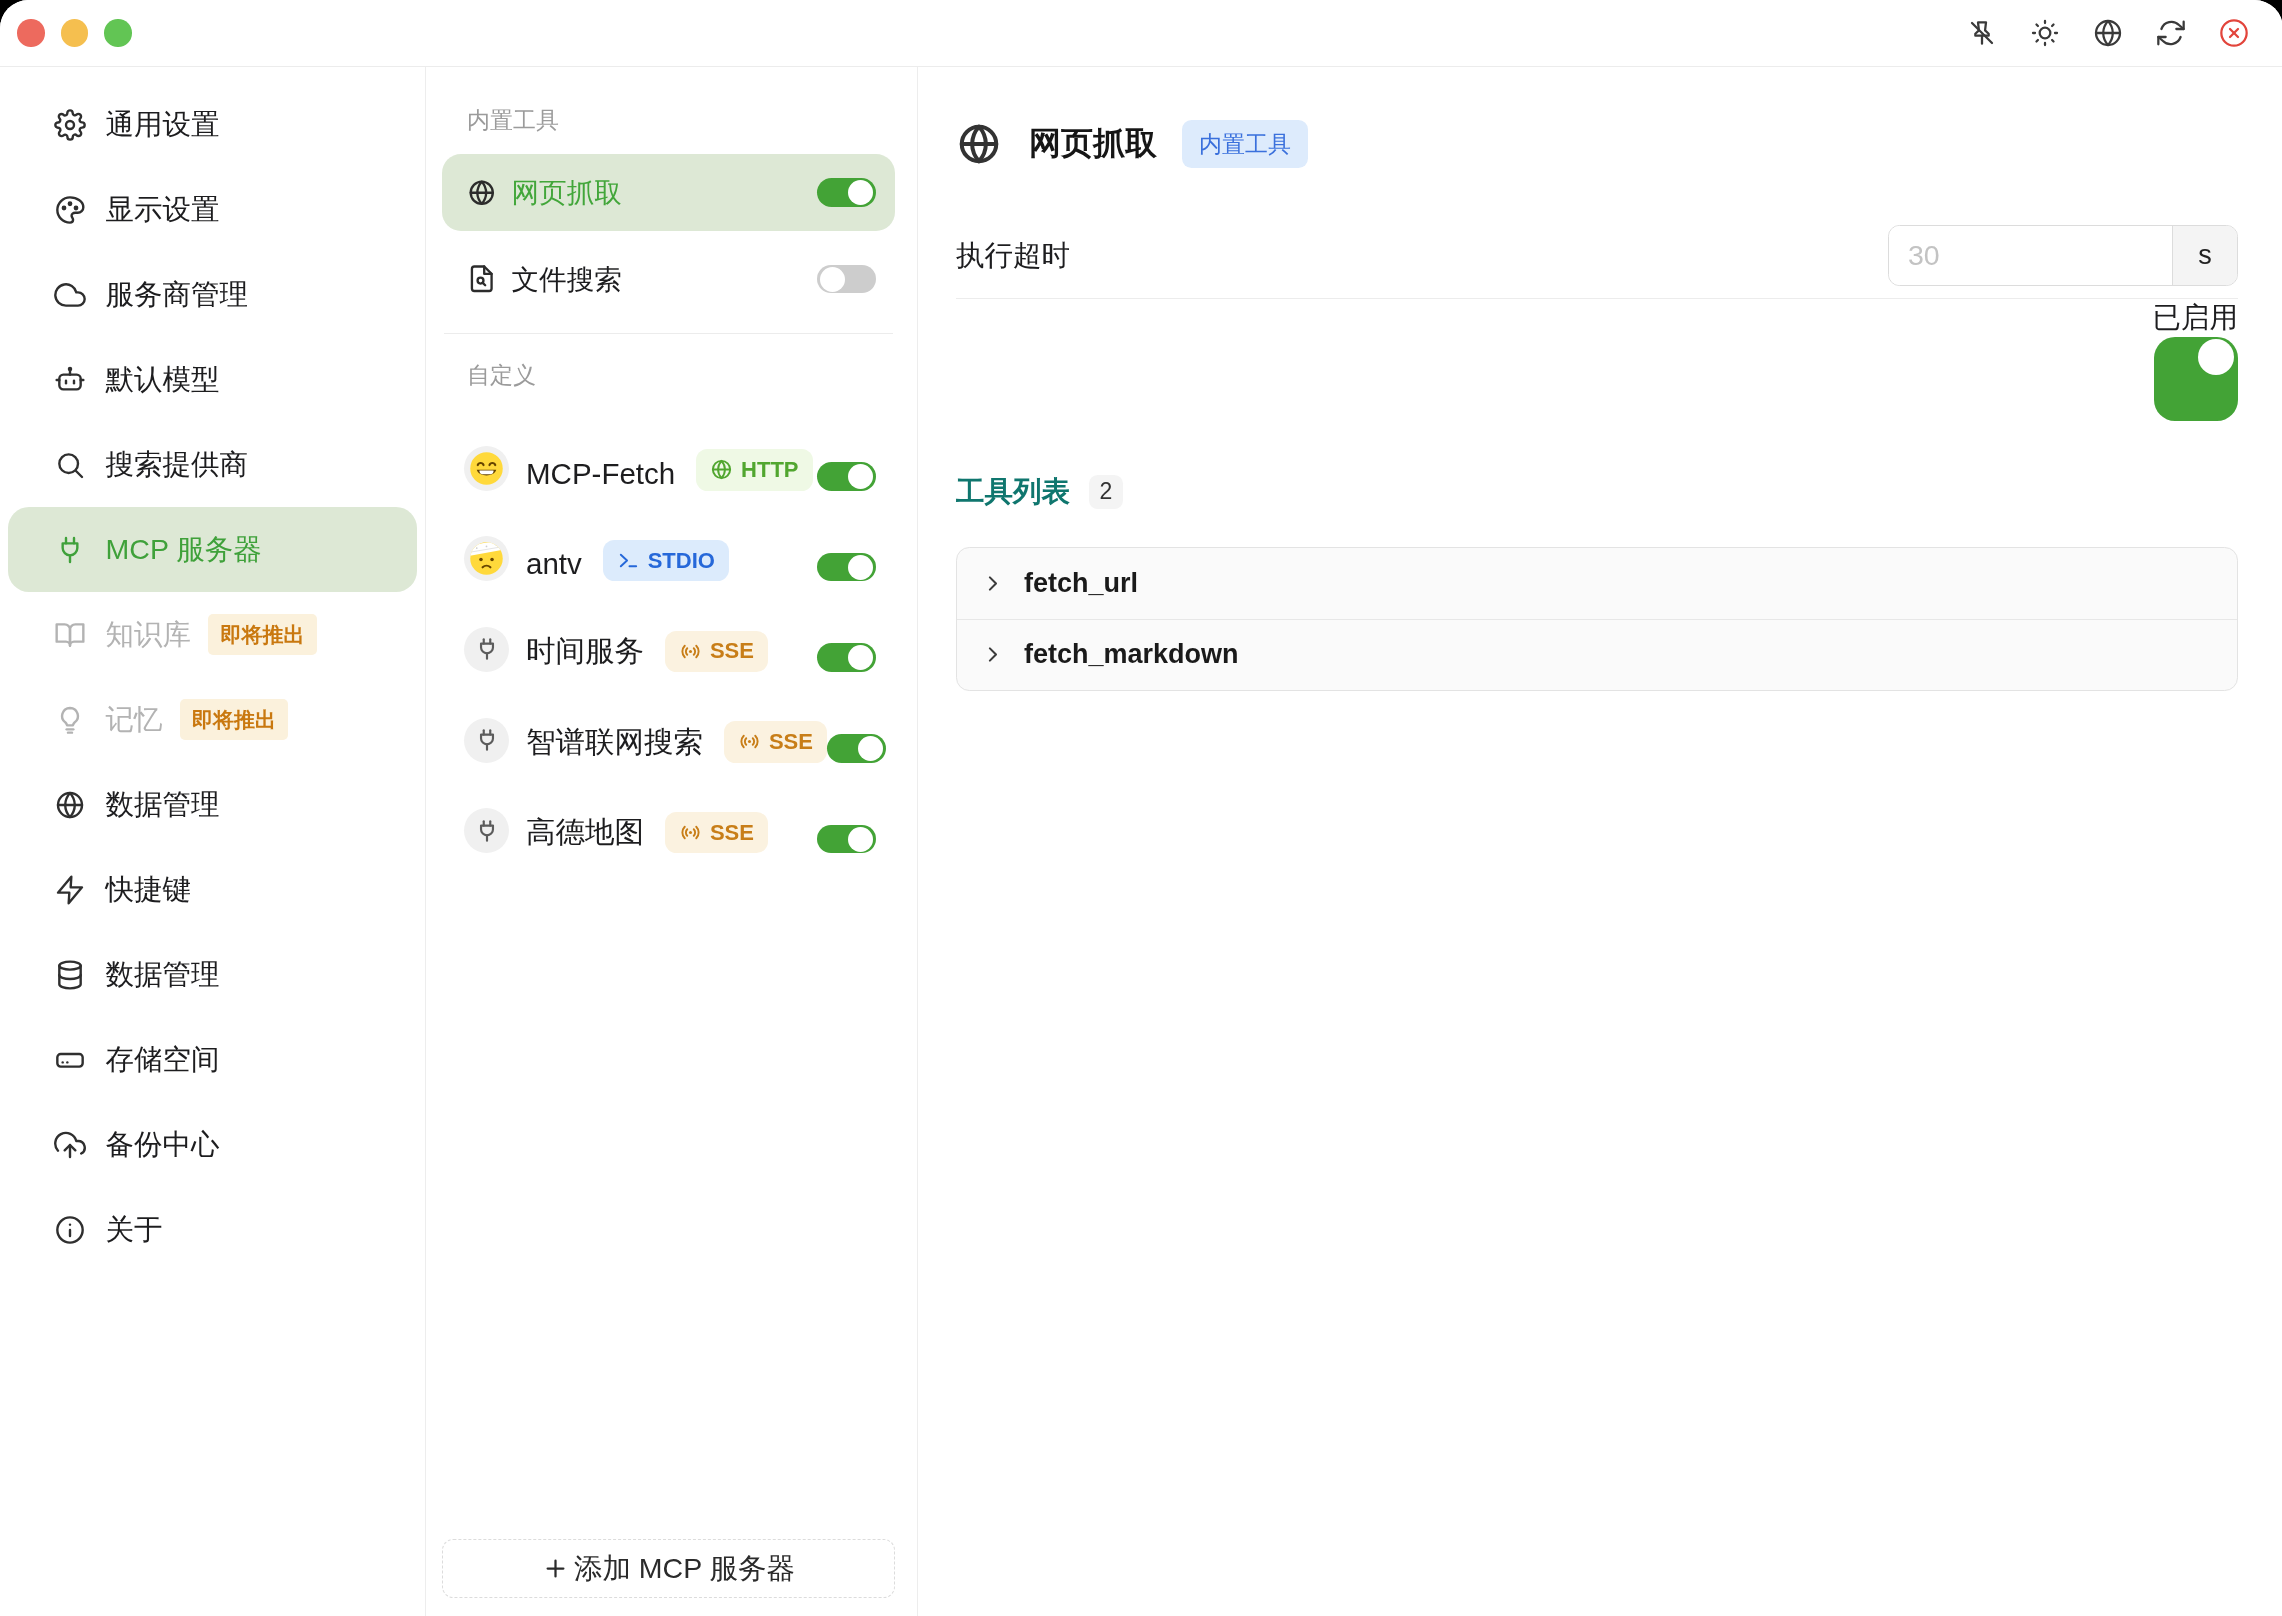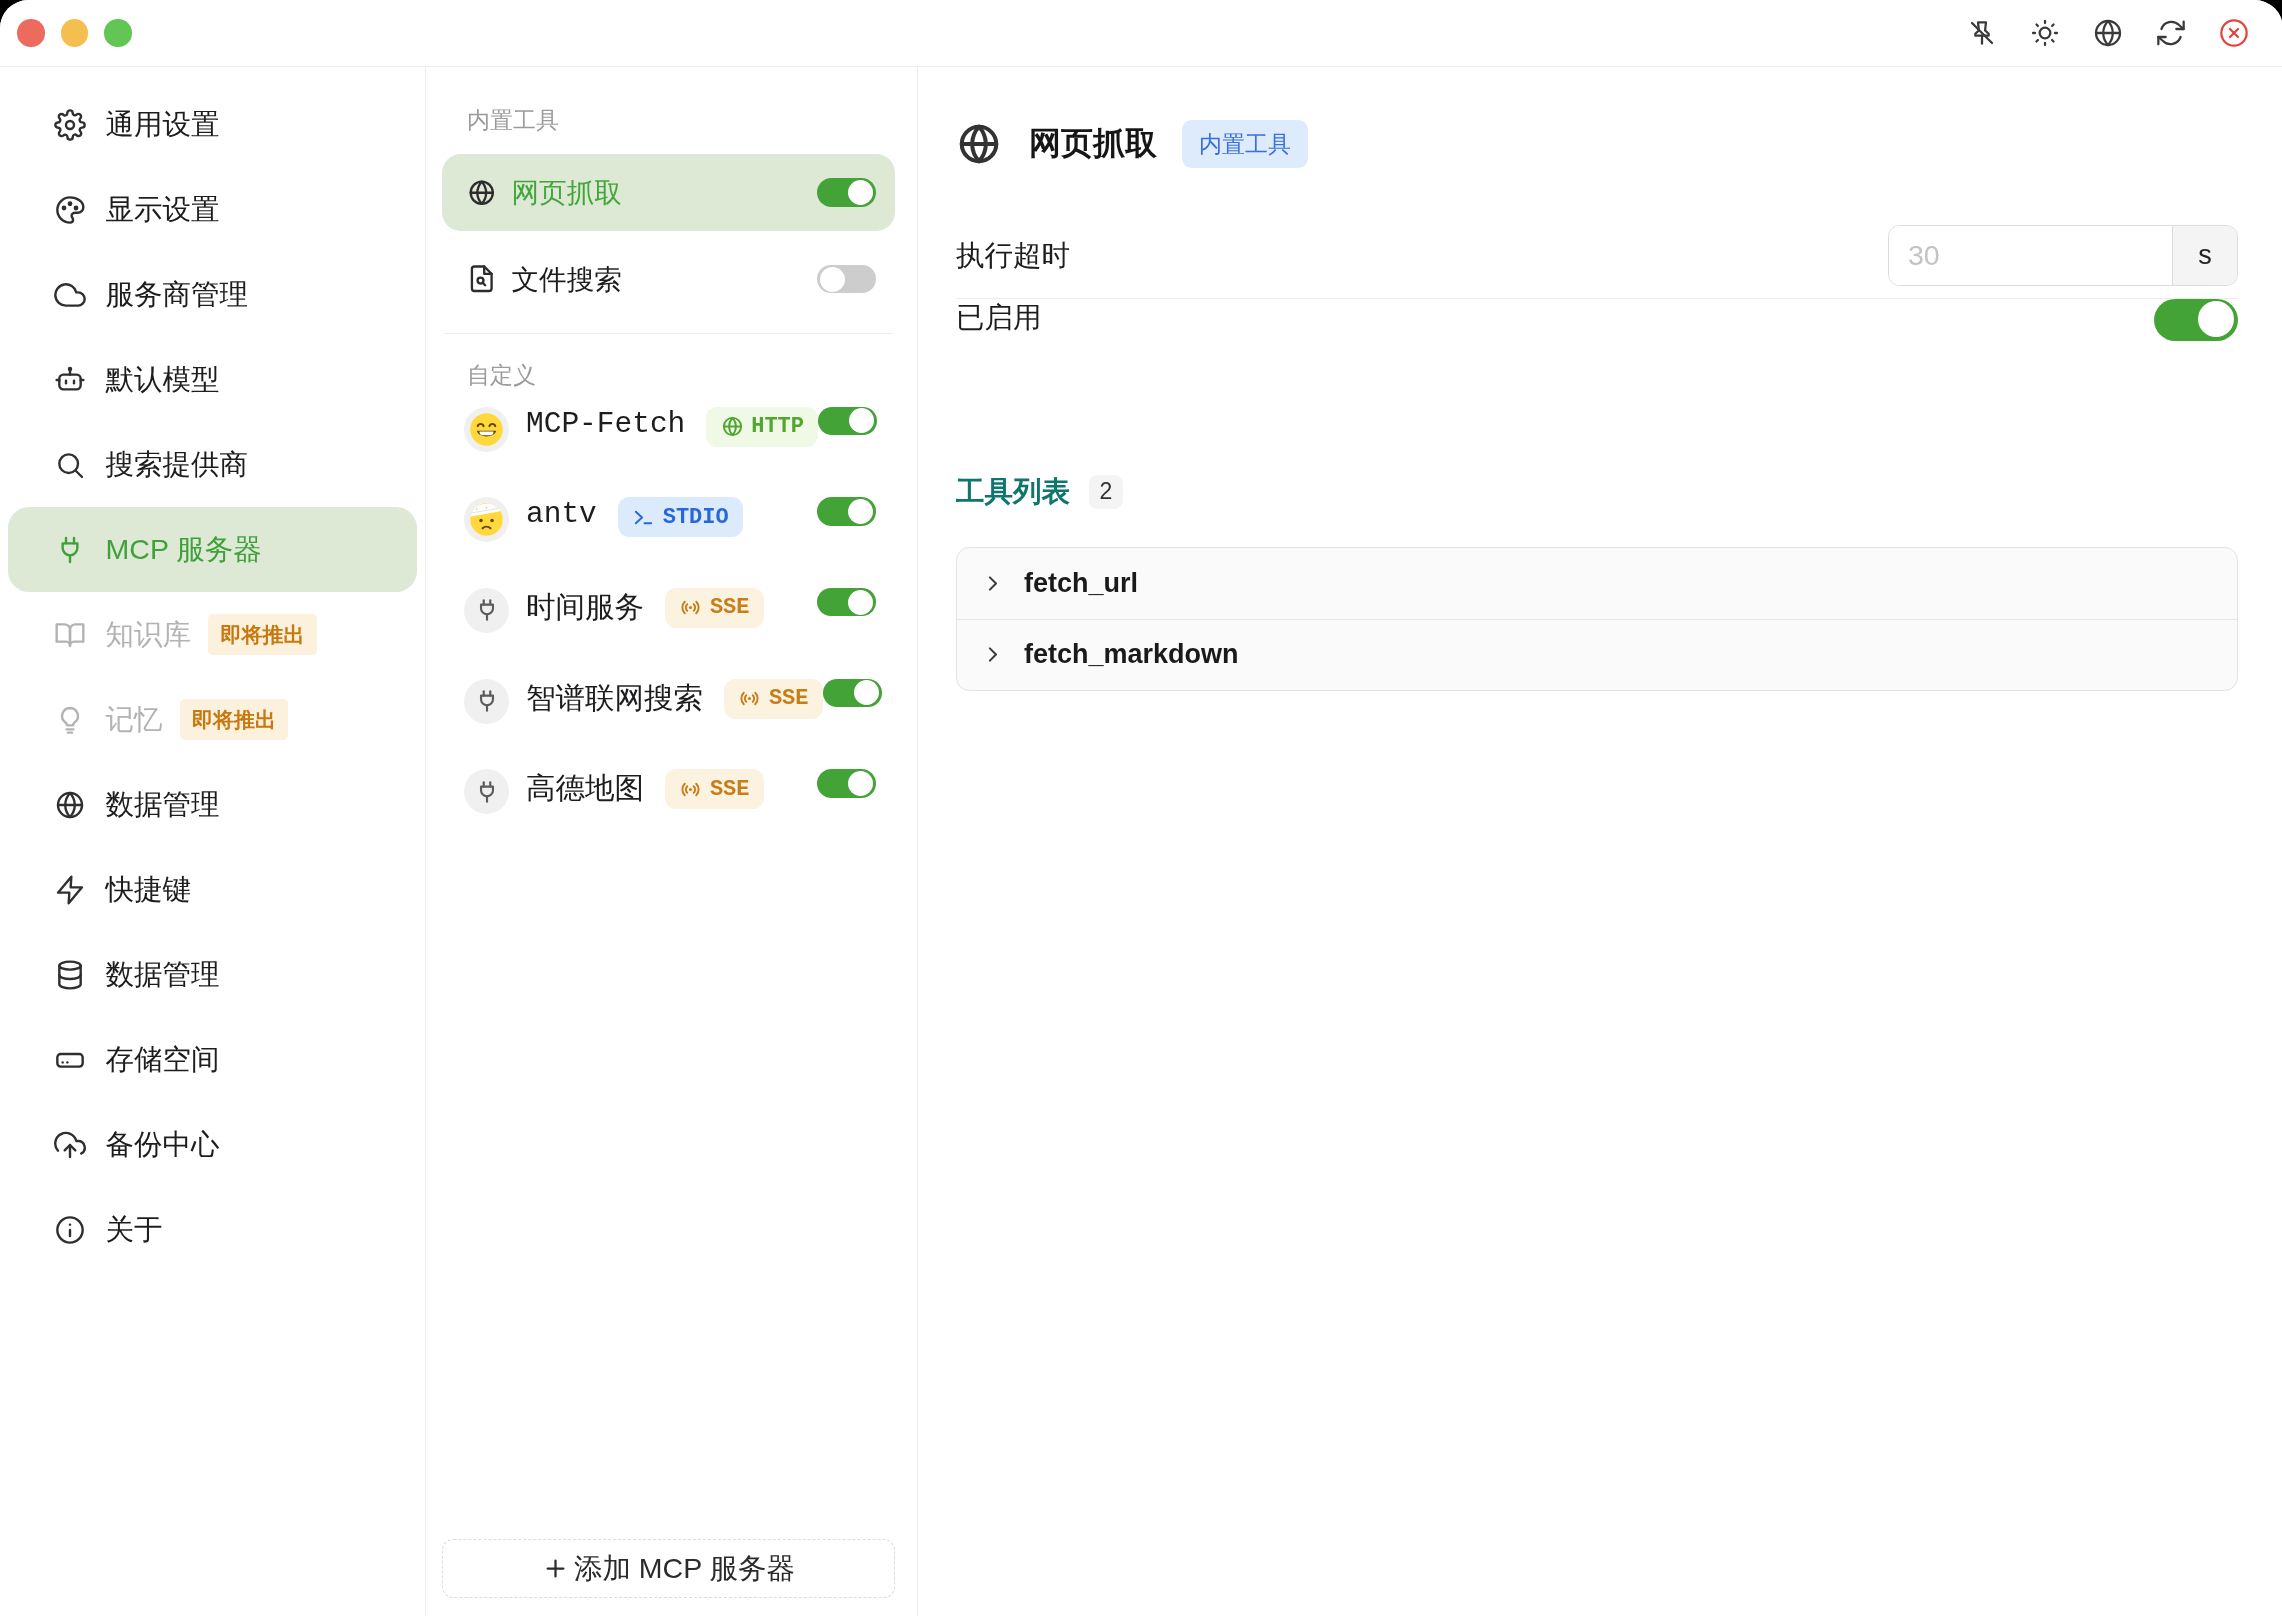--- a/index.html
+++ b/index.html
@@ -36,21 +36,21 @@
   .servers { width:492px; flex:0 0 492px; border-right:1px solid #ededed; position:relative; padding:42px 22px 0 16px; background:#fff; }
   .sec-label { font-size:23px; color:#9b9b9b; margin-left:25px; line-height:23px; }
   .srow { height:77px; border-radius:19px; display:flex; align-items:center; padding:0 19px 0 25px; font-size:27.6px; color:#1d1d1f; }
   .srow.selected { background:#dde8d5; color:#42a63a; }
   .srow .sico { width:29.5px; height:29.5px; margin-right:15px; display:flex; flex:0 0 29.5px; }
   .srow .sico svg { width:29.5px; height:29.5px; stroke:#2c2c2c; fill:none; stroke-width:1.9; stroke-linecap:round; stroke-linejoin:round; }
   .srow.first { margin-top:22px; }
   .srow + .srow { margin-top:9.5px; }
   .panel-divider { border:none; border-top:1px solid #ececec; margin:15px 1.9px 0 1.9px; }
   .sec-label.custom { margin-top:30px; }
-  .crow { height:84px; display:flex; align-items:flex-start; padding:0 19px 0 22px;font-family:Liberation Mono, monospace; }
+  .crow { height:84px; display:flex; align-items:flex-end; padding:0 19px 0 22px; }
   .crow.first { margin-top:20px; }
   .crow + .crow { margin-top:6.7px; }
   .avatar { width:45px; height:45px; border-radius:50%; background:#f0f0f0; display:flex; align-items:center; justify-content:center; margin-right:17px; flex:0 0 45px; }
   .avatar svg.emoji { width:39px; height:39px; }
   .avatar svg.plug { width:26px; height:26px; stroke:#5c5c5c; fill:none; stroke-width:2; stroke-linecap:round; stroke-linejoin:round; }
   .cname { font-size:29.5px; color:#1d1d1f; margin-right:21px; white-space:nowrap; }
   .type-badge { display:flex; align-items:center; gap:7.6px; font-size:22px; font-weight:700; padding:7.6px 14.3px; border-radius:11.4px; white-space:nowrap; }
   .type-badge svg { width:23px; height:23px; stroke:currentColor; fill:none; stroke-width:2; stroke-linecap:round; stroke-linejoin:round; }
   .type-badge.http  { color:#51a62f; background:#eff9e5; }
   .type-badge.stdio { color:#2668d9; background:#dcebfc; }
@@ -75,21 +75,21 @@
   .d-title { font-size:32px; font-weight:700; color:#161616; }
   .d-badge { margin-left:25px; font-size:23px; color:#3a70dc; background:#ddebfc; padding:8.6px 17px; border-radius:9.5px; }
 
   .timeout-row { margin-top:57px; display:flex; align-items:center; height:61px; }
   .field-label { font-size:28.5px; color:#1d1d1f; }
   .input-group { margin-left:auto; width:350px; height:61px; border:1px solid #dcdcdc; border-radius:11.4px; display:flex; overflow:hidden; background:#fff; }
   .input-group input { flex:1; border:none; outline:none; font-size:28.5px; padding:0 0 0 19px; color:#333; font-family:inherit; min-width:0; background:#fff; }
   .input-group input::placeholder { color:#c3c3c3; }
   .unit { width:65px; flex:0 0 65px; background:#f4f4f4; border-left:1px solid #dcdcdc; display:flex; align-items:center; justify-content:center; font-size:27px; color:#222; }
   .d-divider { border:none; border-top:1px solid #ececec; margin-top:11.4px; }
-  .enabled-row { height:86px; display:flex; align-items:flex-start; }
+  .enabled-row { height:86px; display:flex; align-items:flex-end;flex-direction:column; }
 
   .tools-head { margin-top:88px; display:flex; align-items:center; height:38px; }
   .tools-title { font-size:28.5px; font-weight:700; color:#0f766e; }
   .count-badge { margin-left:19px; min-width:34px; height:34px; padding:0 7.6px; background:#f4f4f4; border-radius:8.6px; display:flex; align-items:center; justify-content:center; font-size:23px; color:#333; }
   .tools-box { margin-top:36px; border:1px solid #e3e3e3; border-radius:13.3px; background:#fafafa; overflow:hidden; }
   .tool-row { height:71px; display:flex; align-items:center; padding:0 25px; cursor:pointer; }
   .tool-row + .tool-row { border-top:1px solid #e7e7e7; }
   .tool-row .chev { width:21px; height:21px; display:flex; margin-right:21px; }
   .tool-row .chev svg { width:21px; height:21px; stroke:#3c3c3c; fill:none; stroke-width:2.4; stroke-linecap:round; stroke-linejoin:round; }
   .tool-name { font-size:27px; font-weight:600; color:#1a1a1a; }

